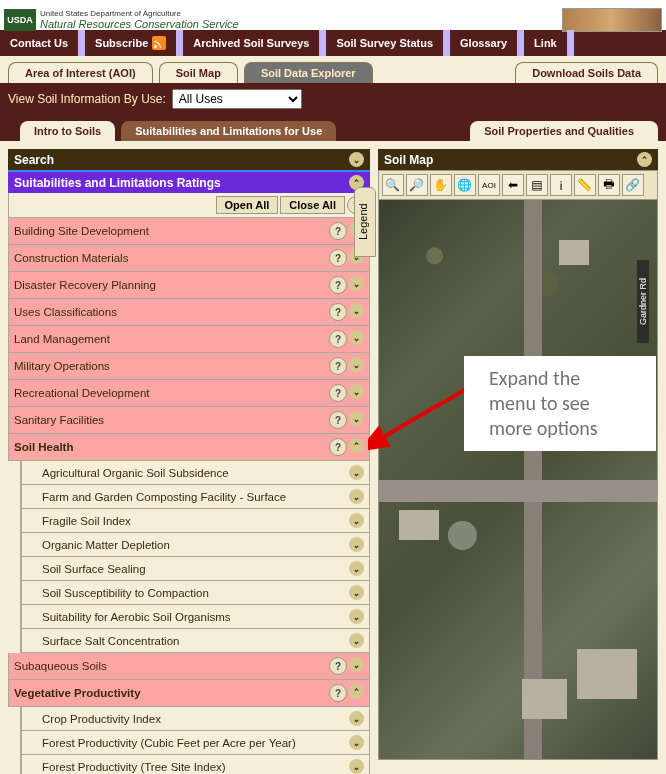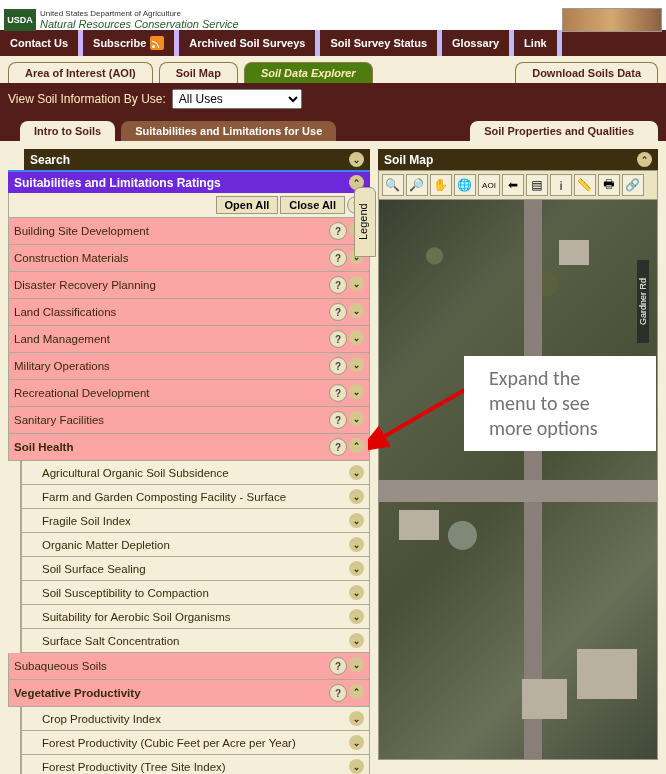--- a/index.html
+++ b/index.html
@@ -7,45 +7,45 @@
 
 .header { background: linear-gradient(#5a3d2a, #3d2818); height: 30px; border-bottom: 1px solid #222; }
 .header-content { height: 40px; background: #fff; display: flex; align-items: center; padding: 0 4px; font-size: 9px; color: #333; }
 .usda-badge { width: 32px; height: 22px; background: #2a5c2a; color: #fff; font-weight: bold; font-size: 9px; display: flex; align-items: center; justify-content: center; margin-right: 4px; }
 .header-titles { line-height: 1.1; }
 .header-line1 { font-size: 8px; }
 .header-line2 { font-style: italic; font-size: 11px; color: #2a5c2a; }
 .header-img { width: 100px; height: 24px; background: linear-gradient(90deg,#b08050,#d4a870,#8b6040); margin-left: auto; border: 1px solid #999; }
 
 .topnav { background: #531d19; height: 26px; display: flex; align-items: center; padding: 0 6px; gap: 0; }
-.topnav-item { color: #fff; font-weight: bold; font-size: 11px; padding: 0 10px; border-right: 5px solid #c4b5fd; cursor: pointer; display: flex; align-items: center; gap: 4px; height: 26px; line-height:26px; }
+.topnav-item { color: #fff; font-weight: bold; font-size: 11px; padding: 0 10px; border-right: 7px solid #c4b5fd; cursor: pointer; display: flex; align-items: center; gap: 4px; height: 26px; line-height:26px; }
 .topnav-item:first-child { padding-left: 4px; }
 .rss-icon { width: 14px; height: 14px; background: #f68b1f; border-radius: 2px; position: relative; }
 .rss-icon::after { content: ''; position: absolute; left: 2px; bottom: 2px; width: 3px; height: 3px; background: #fff; border-radius: 50%; }
 .rss-icon::before { content: ''; position: absolute; left: 2px; bottom: 2px; width: 6px; height: 6px; border: 1.5px solid #fff; border-left: none; border-bottom: none; border-radius: 0 8px 0 0; }
 
 .main-area { background: #f5efd9; padding-top: 6px; }
 
 .tabs-row { display: flex; gap: 6px; padding: 0 8px; align-items: flex-end; }
 .tab { background: #f5efd9; border: 1px solid #8a7a4a; border-bottom: none; border-radius: 8px 8px 0 0; padding: 4px 16px; font-weight: bold; font-size: 11px; color: #531d19; cursor: pointer; }
-.tab.active { background: #4d7c0f; color: #ffecbd; font-style: italic; }
+.tab.active { background: #737373; color: #ffecbd; }
 .tab.download { margin-left: auto; }
 
 .filter-bar { background: #531d19; color: #ffecbd; padding: 6px 8px; display: flex; align-items: center; gap: 6px; font-size: 12px; }
 .filter-bar select { font-size: 12px; padding: 1px 2px; width: 130px; }
 
 .subtabs-row { background: #531d19; display: flex; gap: 6px; padding: 6px 8px 0 20px; align-items: flex-end; }
 .subtab { background: #f5efd9; border-radius: 8px 8px 0 0; padding: 4px 14px; font-weight: bold; font-size: 11px; color: #531d19; cursor: pointer; }
 .subtab.active { background: #8a5a3a; color: #fff; }
 .subtab.last { margin-left: auto; padding-right: 24px; }
 
 .content-row { display: flex; padding: 8px; gap: 8px; background: #f5efd9; }
 
 .left-panel { width: 362px; }
-.panel-header { background: #3d2e0f; color: #fff; font-weight: bold; padding: 3px 6px; display: flex; align-items: center; justify-content: space-between; font-size: 12px; margin-left: 16px; }
+.panel-header { background: #3d2e0f; color: #fff; font-weight: bold; padding: 3px 6px; display: flex; align-items: center; justify-content: space-between; font-size: 12px; }
 .panel-subheader { background: #6d28d9; color: #fff; font-weight: bold; padding: 3px 6px; display: flex; align-items: center; justify-content: space-between; font-size: 12px; border-top: 2px solid #3b82f6; }
 .chev-btn { width: 15px; height: 15px; background: #d4c890; border-radius: 50%; display: inline-flex; align-items: center; justify-content: center; font-size: 9px; color: #3d2e0f; cursor: pointer; font-weight: bold; }
 .controls-row { background: #f5efd9; padding: 3px 4px; display: flex; justify-content: flex-end; gap: 2px; border: 1px solid #aa9; border-top: none; }
 .ctrl-btn { background: #ece4c0; border: 1px solid #998; padding: 2px 8px; font-size: 11px; cursor: pointer; font-weight: bold; }
 .help-btn { width: 18px; height: 18px; background: #ece4c0; border: 1px solid #998; border-radius: 50%; display: inline-flex; align-items: center; justify-content: center; font-size: 10px; font-weight: bold; color: #444; cursor: pointer; }
 
 .cat-list {}
 .cat-row { background: #fca5a5; border: 1px solid #aa9; border-top: none; padding: 4px 5px; display: flex; align-items: center; justify-content: space-between; font-size: 11.5px; color: #3a2a0a; }
 .cat-row.bold { font-weight: bold; }
 .cat-row .btns { display: flex; gap: 2px; }
@@ -150,21 +150,21 @@
             </span>
           </div>
           <div class="cat-row">
             <span>Disaster Recovery Planning</span>
             <span class="btns">
               <span class="help-btn">?</span>
               <span class="chev-btn">⌄</span>
             </span>
           </div>
           <div class="cat-row">
-            <span>Land Classifications</span>
+            <span>Uses Classifications</span>
             <span class="btns">
               <span class="help-btn">?</span>
               <span class="chev-btn">⌄</span>
             </span>
           </div>
           <div class="cat-row">
             <span>Land Management</span>
             <span class="btns">
               <span class="help-btn">?</span>
               <span class="chev-btn">⌄</span>

